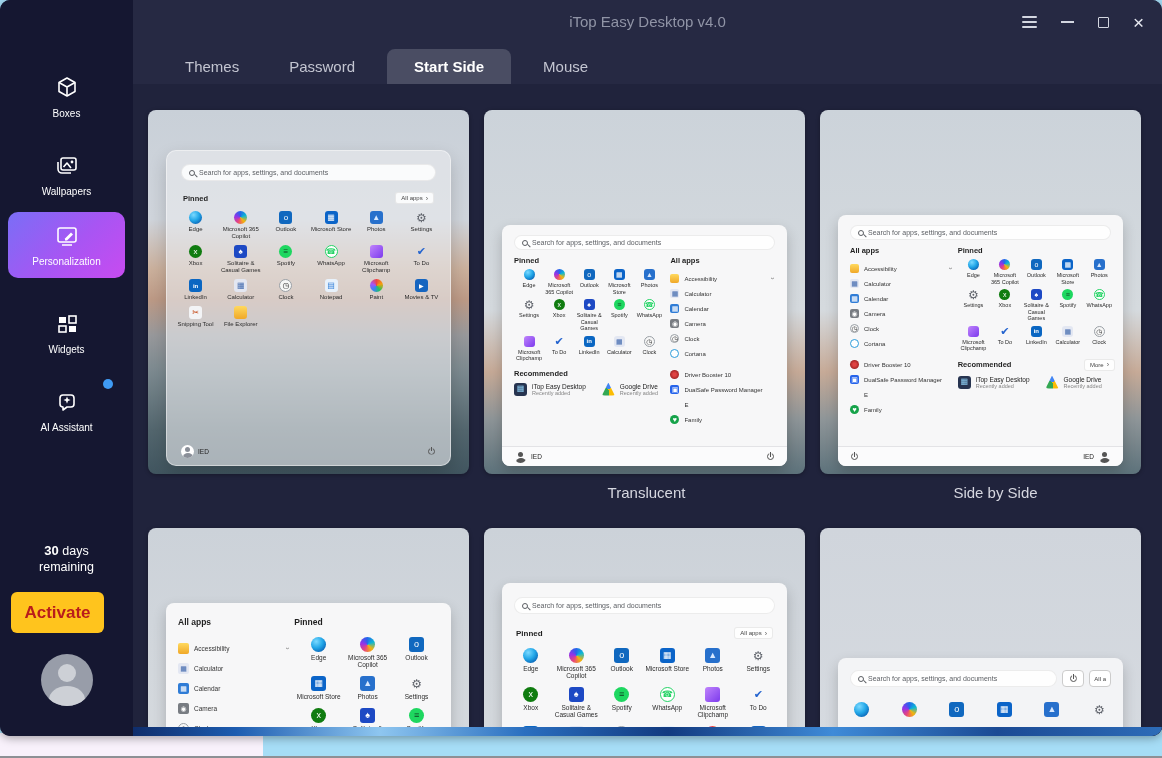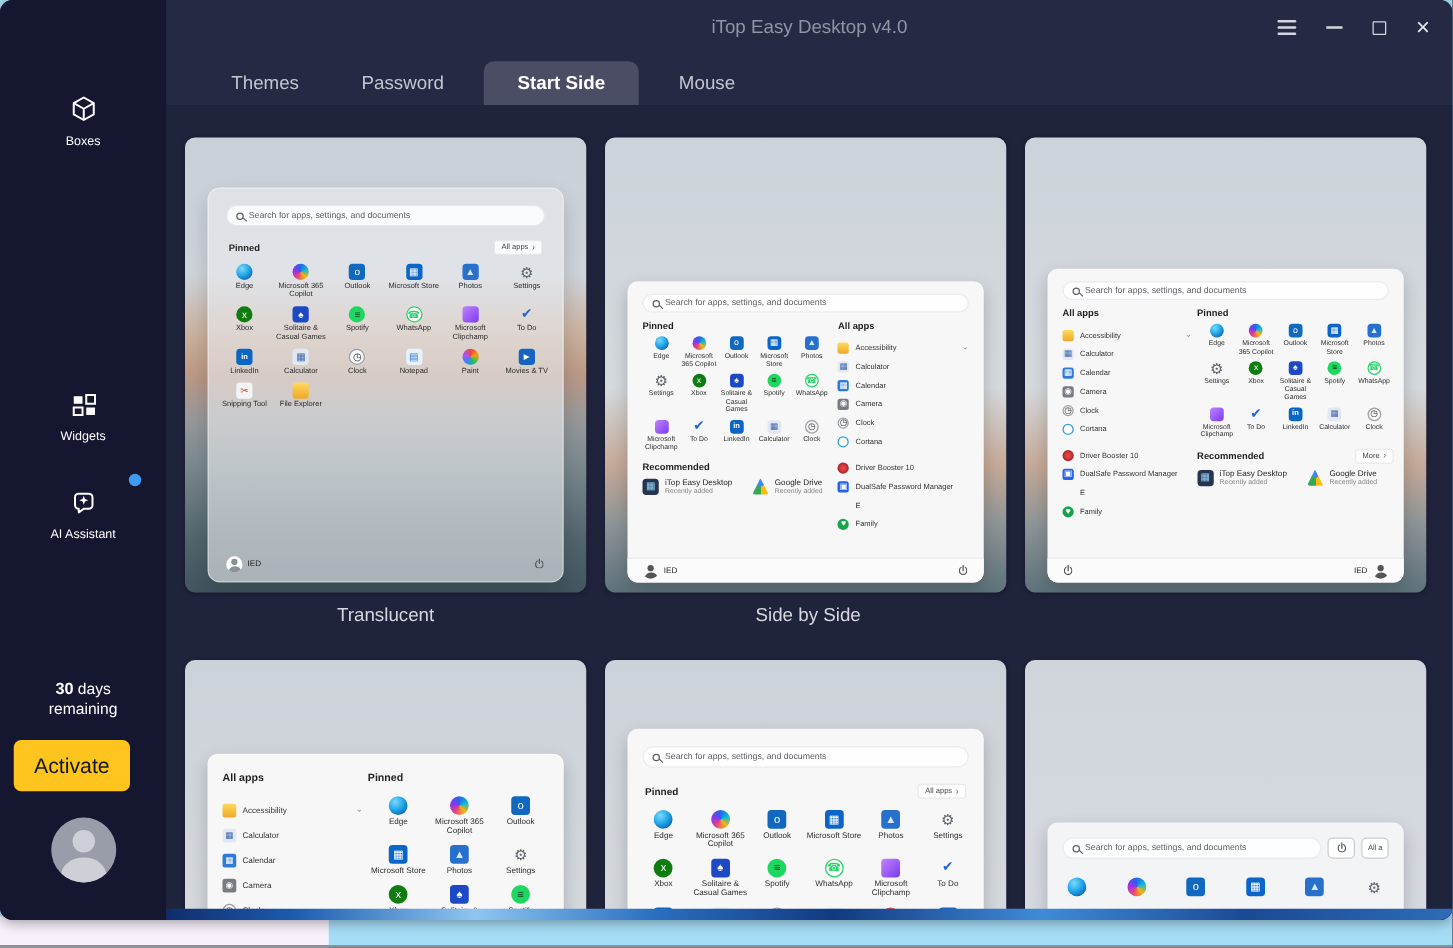--- a/index.html
+++ b/index.html
@@ -14,21 +14,21 @@
   .win { position:absolute; left:0; top:0; width:1162px; height:736px; border-radius:10px; overflow:hidden; background:#262943; box-shadow:0 2px 10px rgba(0,0,0,.35); }
 
   
   .sidebar { position:absolute; left:0; top:0; width:133px; height:100%; background:#151731; }
   .side-item { position:absolute; left:8px; width:117px; display:flex; flex-direction:column; align-items:center; gap:7px; padding:11px 0; border-radius:10px; color:#fff; font-size:10px; cursor:default; }
   .side-item svg { display:block; }
   .side-item.active { background:linear-gradient(135deg,#7a6ef6 0%,#a855f3 55%,#c84bf0 100%); }
   .ai-dot { position:absolute; left:103px; top:379px; width:10px; height:10px; border-radius:50%; background:#3f9bf4; }
   .trial { position:absolute; left:0; top:543px; width:133px; text-align:center; color:#fff; font-size:12.5px; line-height:16px; }
   .trial b { font-size:13px; }
-  .activate-btn { position:absolute; left:11px; top:592px; width:93px; height:41px; border:none; border-radius:6px; background:#ffc41d; color:#0f172a; font-size:17px; font-weight:normal; font-family:"Liberation Sans",sans-serif; }
+  .activate-btn { position:absolute; left:11px; top:592px; width:93px; height:41px; border:none; border-radius:6px; background:#ffc41d; color:#b91c1c; font-size:17px; font-weight:bold; font-family:"Liberation Sans",sans-serif; }
   .user-avatar { position:absolute; left:41px; top:654px; width:52px; height:52px; border-radius:50%; background:#989da9; overflow:hidden; }
   .user-avatar::before { content:''; position:absolute; left:17px; top:10px; width:18px; height:18px; border-radius:50%; background:#cdd0d6; }
   .user-avatar::after { content:''; position:absolute; left:8px; top:32px; width:36px; height:28px; border-radius:50%; background:#cdd0d6; }
 
   
   .main { position:absolute; left:133px; top:0; right:0; height:100%; background:#262943; }
   .titlebar { position:relative; height:44px; }
   .win-title { position:absolute; left:0; right:0; top:0; height:44px; line-height:44px; text-align:center; color:#9094a6; font-size:15px; }
   .win-ctrls { position:absolute; right:18px; top:0; height:44px; display:flex; align-items:center; gap:24px; }
   .ham { display:flex; flex-direction:column; gap:3px; }
@@ -37,21 +37,21 @@
   .maxi { width:11px; height:11px; border:1.5px solid #d3d6e0; border-radius:1px; }
   .closex { color:#e6e8f0; font-size:19px; line-height:19px; }
 
   .tabs { display:flex; align-items:flex-end; height:40px; padding-left:34px; }
   .tab { padding:9px 18px; font-size:15px; color:#c3c5d1; margin-right:14px; }
   .tab.active { background:#4a4d63; border-radius:8px 8px 0 0; color:#fff; font-weight:bold; padding:9px 27px; }
 
   .content { position:relative; height:652px; background:#20233c; overflow:hidden; }
   .cardrow { position:absolute; left:15px; display:flex; gap:15px; }
   .row1 { top:26px; } .row2 { top:444px; }
-  .labelrow { position:absolute; top:400px; left:15px; width:993px; display:flex; gap:17px; }
+  .labelrow { position:absolute; top:400px; left:30px; width:993px; display:flex; gap:28px;justify-content:flex-end; }
   .card-label { width:321px; text-align:center; color:#d6d7e0; font-size:15px; }
   .bloom { position:absolute; left:0; right:0; bottom:0; height:9px; z-index:6;
     background:linear-gradient(90deg,#0f2d6b 0%,#1d5cb0 10%,#8ec6f0 24%,#2a6fc0 38%,#123a80 52%,#3f8bd8 68%,#1b4a94 84%,#2d6cb8 100%); }
 
   
   .card { position:relative; width:321px; height:364px; border-radius:8px; overflow:hidden; box-shadow:0 1px 4px rgba(0,0,0,.3); }
   .wall-a { background:linear-gradient(180deg,#c9d0d8 0%,#d0d5dc 30%,#cbb09c 44%,#bd9a86 52%,#98999c 62%,#7c8a90 72%,#53666e 88%,#415660 100%); }
   .wall-b { background:linear-gradient(180deg,#ccd3da 0%,#d5dade 55%,#c6aa97 72%,#8e9598 85%,#5d727b 100%); }
   .wall-c { background:linear-gradient(180deg,#ccd2d9 0%,#d6dade 65%,#cdb6a4 92%,#c0a391 100%); }
   .wall-d { background:linear-gradient(180deg,#d0d5dc 0%,#d8dce1 80%,#d2d6db 100%); }
@@ -124,20 +124,41 @@
 
   <div class="sidebar">
     <div class="side-item" style="top:64px">
       <span>
         <svg width="26" height="26" viewBox="0 0 26 26" fill="none" stroke="#fff" stroke-width="1.6" stroke-linejoin="round">
             <path d="M13 3l8 4.5v9L13 21l-8-4.5v-9L13 3z"></path>
             <path d="M5 7.5l8 4.5 8-4.5M13 12v9"></path>
           </svg>
       </span>
       <span>Boxes</span>
+    </div>
+    <div class="side-item" style="top:142px">
+      <span>
+        <svg width="26" height="26" viewBox="0 0 26 26" fill="none" stroke="#fff" stroke-width="1.6" stroke-linejoin="round">
+            <rect x="7" y="5" width="15" height="12" rx="2"></rect>
+            <path d="M4 9v7a4 4 0 0 0 4 4h9"></path>
+            <path d="M9.5 14l3.5-4 4 5"></path>
+            <circle cx="18" cy="9" r="1.4" fill="#fff" stroke="none"></circle>
+          </svg>
+      </span>
+      <span>Wallpapers</span>
+    </div>
+    <div class="side-item active" style="top:212px">
+      <span>
+        <svg width="26" height="26" viewBox="0 0 26 26" fill="none" stroke="#fff" stroke-width="1.6" stroke-linejoin="round">
+            <rect x="4" y="5" width="18" height="14" rx="2"></rect>
+            <path d="M11 15.5l6-6 2 2-6 6h-2v-2z" fill="#fff" stroke="none"></path>
+            <path d="M8 22h10"></path>
+          </svg>
+      </span>
+      <span>Personalization</span>
     </div>
     <div class="side-item" style="top:300px">
       <span>
         <svg width="26" height="26" viewBox="0 0 26 26" fill="none" stroke="#fff" stroke-width="1.6">
             <rect x="5" y="6" width="7" height="6" fill="#fff" stroke="none"></rect>
             <rect x="15" y="5" width="7" height="7"></rect>
             <rect x="5" y="15" width="7" height="6"></rect>
             <rect x="15" y="15" width="7" height="6" fill="#fff" stroke="none"></rect>
           </svg>
       </span>

